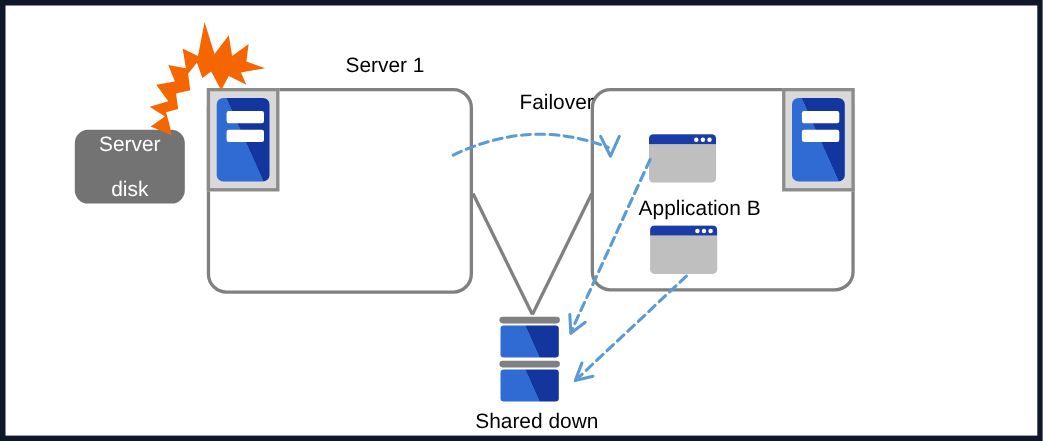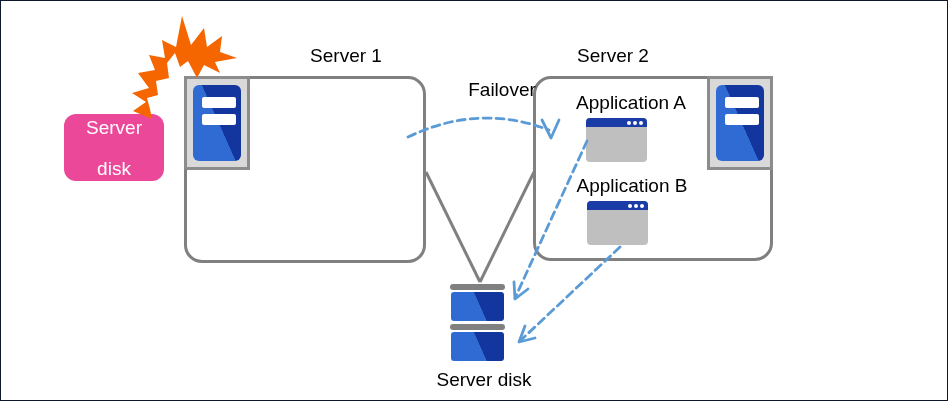--- a/index.html
+++ b/index.html
@@ -1,20 +1,20 @@
 <!DOCTYPE html>
 <html><head>
 <meta charset="utf-8">
 <style>
   html,body{margin:0;padding:0;background:#fff;}
   #canvas{
     position:relative;
     width:948px;height:401px;
     background:#ffffff;
-    border:1px solid #0f172a;
+    border:5px solid #0f172a;
     box-sizing:border-box;
     font-family:"Liberation Sans", sans-serif;
     overflow:hidden;
   }
   .lbl{
     position:absolute;
     font-size:19px;
     color:#000;
     text-align:center;
     white-space:nowrap;
@@ -73,44 +73,42 @@
     background:#808080;border-radius:3px;
   }
   .disk-box{
     position:absolute;left:450px;width:53px;height:29px;
     border-radius:3px;
     background:linear-gradient(66deg,#2f6bd3 54%,#12369e 54.5%);
   }
 
   #server-down-callout{
     position:absolute;left:63px;top:113px;width:100px;height:67px;
-    background:#ec4899;border-radius:12px;
+    background:#737373;border-radius:12px;
     display:flex;flex-direction:column;justify-content:center;align-items:center;
     color:#fff;font-size:19px;line-height:25px;gap:16px;
   }
 
   #connector-layer{
     position:absolute;left:0;top:0;width:948px;height:401px;
     pointer-events:none;
   }
 </style>
 </head>
 <body>
 
 <div id="canvas">
 
   <div class="server-box" id="server1-box"></div>
   <div class="server-box" id="server2-box"></div>
 
   <div class="lbl" style="left:345px;top:44px;">Server 1</div>
-  <div class="lbl" style="left:612px;top:44px;">Server 2</div>
   <div class="lbl" style="left:501px;top:78px;">Failover</div>
-  <div class="lbl" style="left:630px;top:91px;">Application A</div>
   <div class="lbl" style="left:631px;top:174px;text-align:center;">Application B</div>
-  <div class="lbl" style="left:483px;top:368px;">Server disk</div>
+  <div class="lbl" style="left:483px;top:368px;">Shared down</div>
 
   <div class="server-icon" id="server1-icon">
     <div class="server-tower">
       <div class="server-slot s1"></div>
       <div class="server-slot s2"></div>
     </div>
   </div>
   <div class="server-icon" id="server2-icon">
     <div class="server-tower">
       <div class="server-slot s1"></div>

